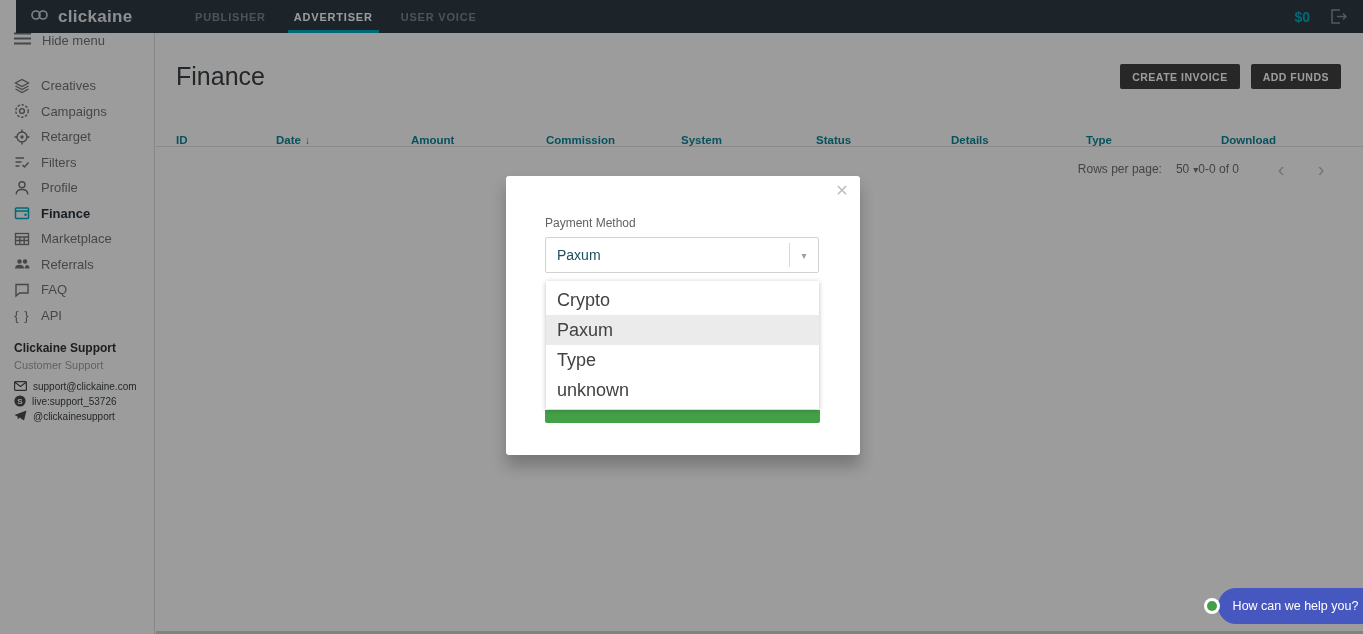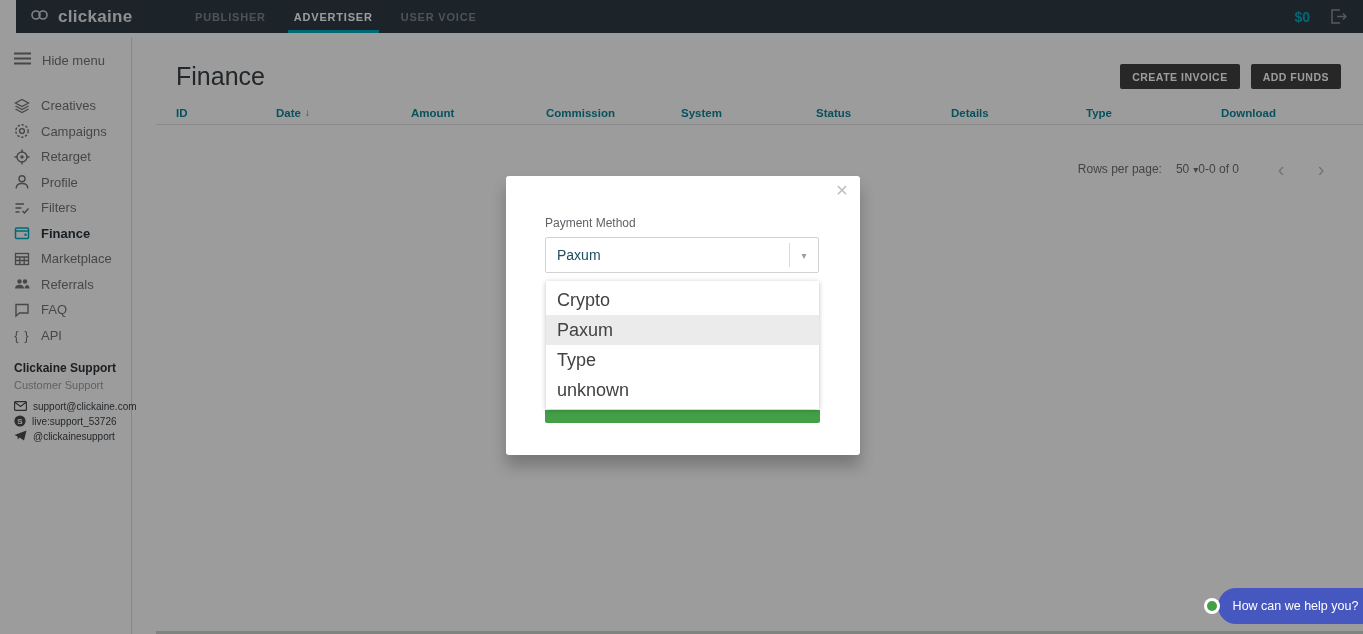--- a/index.html
+++ b/index.html
@@ -15,21 +15,21 @@
   .nav-tabs { display:flex; align-items:stretch; }
   .nav-tab { display:flex; align-items:center; padding:0 14px; font-size:11px; font-weight:bold;
              letter-spacing:.8px; color:#7e8890; cursor:pointer; position:relative; }
   .nav-tab.active { color:#ffffff; }
   .nav-tab.active::after { content:""; position:absolute; left:8px; right:8px; bottom:0; height:3px; background:#00acc1; }
   .nav-spacer { flex:1; }
   .nav-balance { display:flex; align-items:center; color:#00acc1; font-size:14px; font-weight:bold; margin-right:20px; cursor:pointer; }
   .nav-logout { display:flex; align-items:center; margin-right:16px; cursor:pointer; }
 
   
-  .sidebar { position:absolute; left:0; top:38px; bottom:0; width:132px; background:#fff;
+  .sidebar { position:absolute; left:0; top:18px; bottom:0; width:155px; background:#fff;
              border-right:1px solid #dcdcdc; z-index:5; }
   .hide-menu { display:flex; align-items:center; gap:11px; padding:14px 0 14px 14px;
                color:#757575; font-size:13px; cursor:pointer; }
   .nav-list { margin-top:11px; }
   .nav-item { display:flex; align-items:center; gap:11px; height:25.5px; padding-left:14px;
               color:#757575; font-size:13px; cursor:pointer; white-space:nowrap; }
   .nav-item .ic { width:16px; height:16px; display:flex; align-items:center; justify-content:center; flex:0 0 16px; }
   .nav-item.active { color:#28323a; font-weight:bold; }
   .api-glyph { font-size:13px; color:#757575; letter-spacing:1px; }
   .support { padding-left:14px; margin-top:13px; }
@@ -38,22 +38,22 @@
   .contacts { margin-top:8px; }
   .contact { display:flex; align-items:center; gap:6px; height:15px; font-size:10px; color:#3c4348; cursor:pointer; }
 
   
   .content { position:absolute; left:156px; top:33px; right:0; bottom:0; background:#fff; }
   .page-title { position:absolute; left:20px; top:29px; font-size:25px; color:#3a4045; }
   .top-buttons { position:absolute; right:22px; top:31px; display:flex; gap:11px; }
   .btn-green { height:25px; padding:9px 12px; background:#404040; color:#fff; border:none;
                font-family:"Liberation Sans",sans-serif; font-size:10.5px; font-weight:bold;
                letter-spacing:.5px; border-radius:2px; cursor:pointer; display:flex; align-items:center; }
-  .thead { position:absolute; left:0; right:0; top:68px; height:24px; display:flex;
-           border-bottom:1px solid #e0e0e0; }
+  .thead { position:absolute; left:0; right:0; top:90px; height:24px; display:flex;
+           border-bottom:1px solid #e0e0e0;align-items:flex-end; }
   .th { font-size:11.5px; font-weight:bold; color:#0e8799; display:flex; align-items:center; cursor:pointer; }
   .th:nth-child(1){ width:120px; padding-left:20px; }
   .th:nth-child(n+2){ width:135px; }
   .sort-arrow { font-size:10px; margin-left:4px; color:#0e8799; }
   .pagination { position:absolute; right:0; top:115px; height:42px; display:flex; align-items:center;
                 font-size:12px; color:#6f6f6f; padding-right:30px; }
   .rpp-label { margin-right:14px; }
   .rpp-value { display:flex; align-items:center; gap:4px; cursor:pointer; }
   .rpp-caret { font-size:10px; color:#757575; }
   .range { margin-right:30px; }
@@ -156,35 +156,35 @@
           <svg width="16" height="16" viewBox="0 0 16 16" fill="none" stroke="#757575" stroke-width="1.4">
             <circle cx="8" cy="8" r="5"></circle>
               <path d="M8 0.5 V3.5 M8 12.5 V15.5 M0.5 8 H3.5 M12.5 8 H15.5"></path>
               <circle cx="8" cy="8" r="1" fill="#757575"></circle>
           </svg>
           </span>
         <span>Retarget</span>
       </div>
       <div class="nav-item">
         <span class="ic">
+          <svg width="16" height="16" viewBox="0 0 16 16" fill="none" stroke="#757575" stroke-width="1.5">
+            <path d="M1.5 4 H10 M1.5 8 H7.5 M1.5 12 H5.5"></path>
+              <path d="M8.5 11 L10.5 13 L14.5 8.5"></path>
+          </svg>
+          </span>
+        <span>Filters</span>
+      </div>
+      <div class="nav-item">
+        <span class="ic">
           <svg width="16" height="16" viewBox="0 0 16 16" fill="none" stroke="#757575" stroke-width="1.4">
             <circle cx="8" cy="4.8" r="3"></circle>
               <path d="M2.2 14.5 C2.2 11 5 9.5 8 9.5 C11 9.5 13.8 11 13.8 14.5"></path>
           </svg>
           </span>
         <span>Profile</span>
-      </div>
-      <div class="nav-item">
-        <span class="ic">
-          <svg width="16" height="16" viewBox="0 0 16 16" fill="none" stroke="#757575" stroke-width="1.5">
-            <path d="M1.5 4 H10 M1.5 8 H7.5 M1.5 12 H5.5"></path>
-              <path d="M8.5 11 L10.5 13 L14.5 8.5"></path>
-          </svg>
-          </span>
-        <span>Filters</span>
       </div>
       <div class="nav-item active">
         <span class="ic">
           <svg width="16" height="16" viewBox="0 0 16 16" fill="none" stroke="#00acc1" stroke-width="1.5">
             <rect x="1.5" y="3" width="13" height="10.5" rx="1"></rect>
               <path d="M1.5 6 H14.5"></path>
               <circle cx="11.5" cy="9.8" r="1.2" fill="#00acc1" stroke="none"></circle>
           </svg>
           </span>
         <span>Finance</span>

